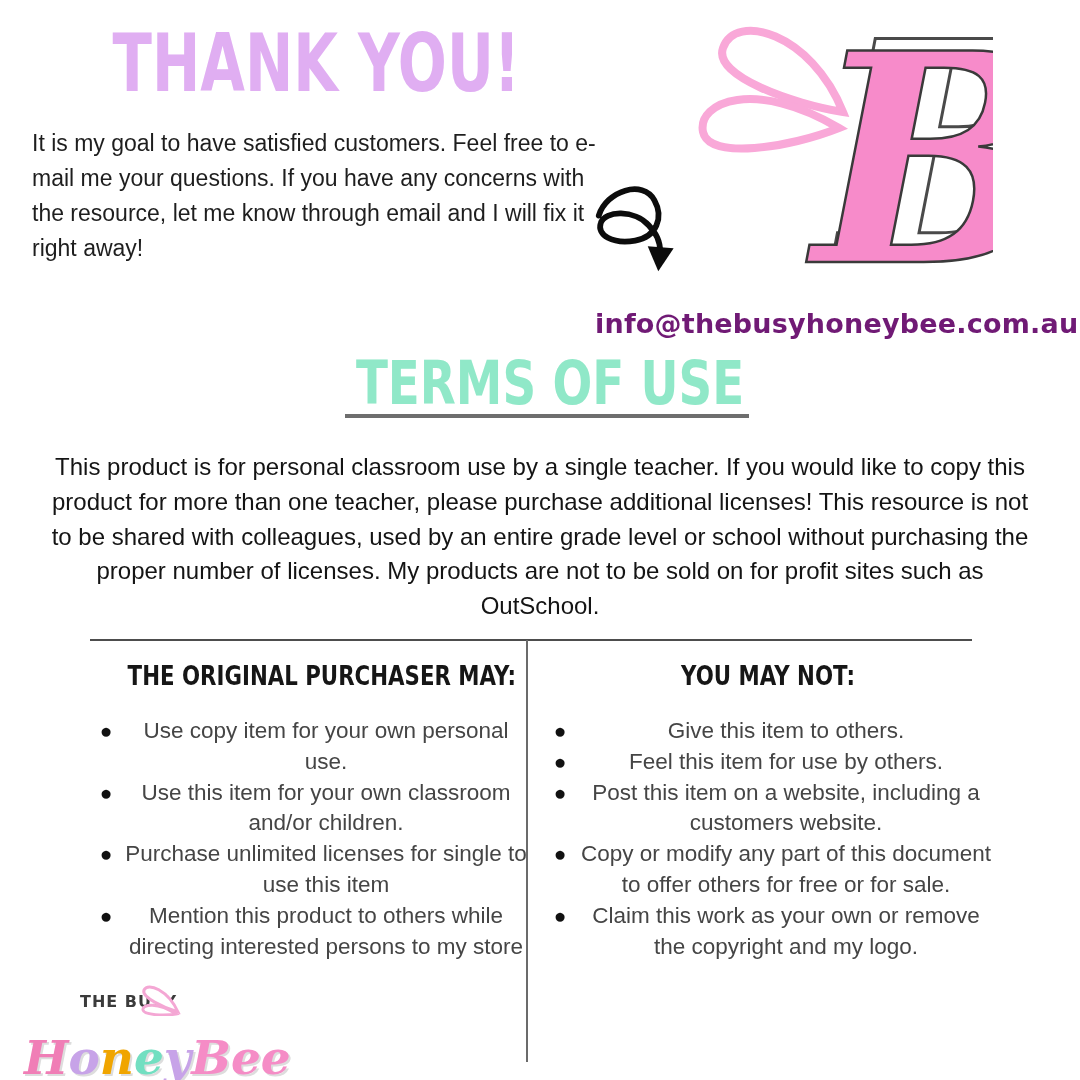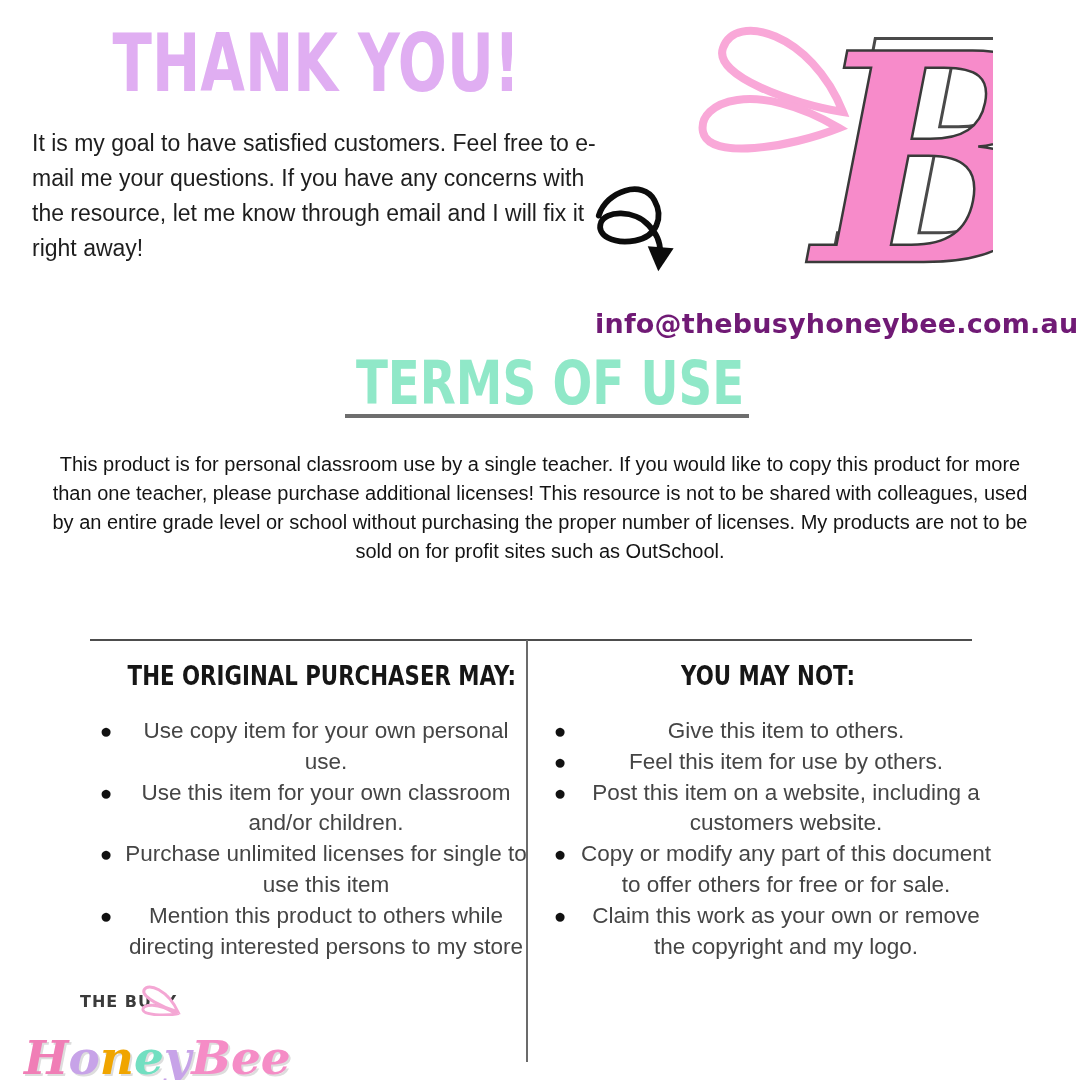--- a/index.html
+++ b/index.html
@@ -29,21 +29,21 @@
   .terms-title{
     position:absolute;left:290px;top:348px;width:520px;margin:0;
     text-align:center;font-family:"DejaVu Sans",sans-serif;font-weight:bold;
     font-size:60px;transform:scale(0.78,1.0);transform-origin:center top;white-space:nowrap;
   }
   .terms-underline{
     position:absolute;left:345px;top:414px;width:404px;height:4px;background:#6e6e6e;
   }
   .terms-body{
     position:absolute;left:50px;top:450px;width:980px;margin:0;
-    text-align:center;font-size:20px;line-height:1.45;color:#141414;
+    text-align:center;font-size:24px;line-height:1.45;color:#141414;
   }
   
   .h-rule{position:absolute;left:90px;top:639px;width:882px;height:2px;background:#4d4d4d;}
   .v-rule{position:absolute;left:526px;top:640px;width:2px;height:422px;background:#6b6b6b;}
   
   .col{position:absolute;top:660px;}
   .col.left{left:88px;width:440px;}
   .col.right{left:542px;width:452px;}
   .col-heading{
     margin:0 0 18px 0;text-align:center;font-family:"DejaVu Sans",sans-serif;

